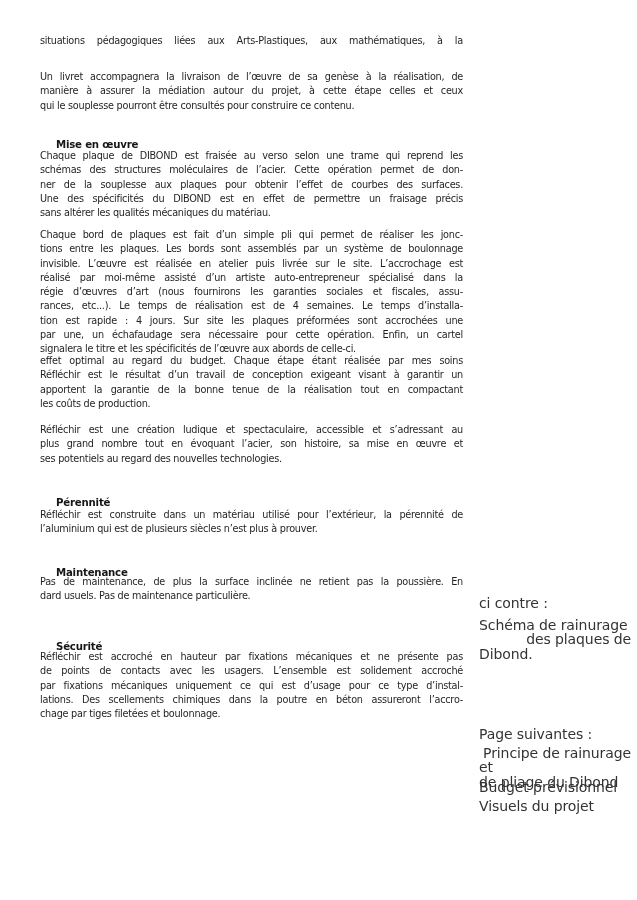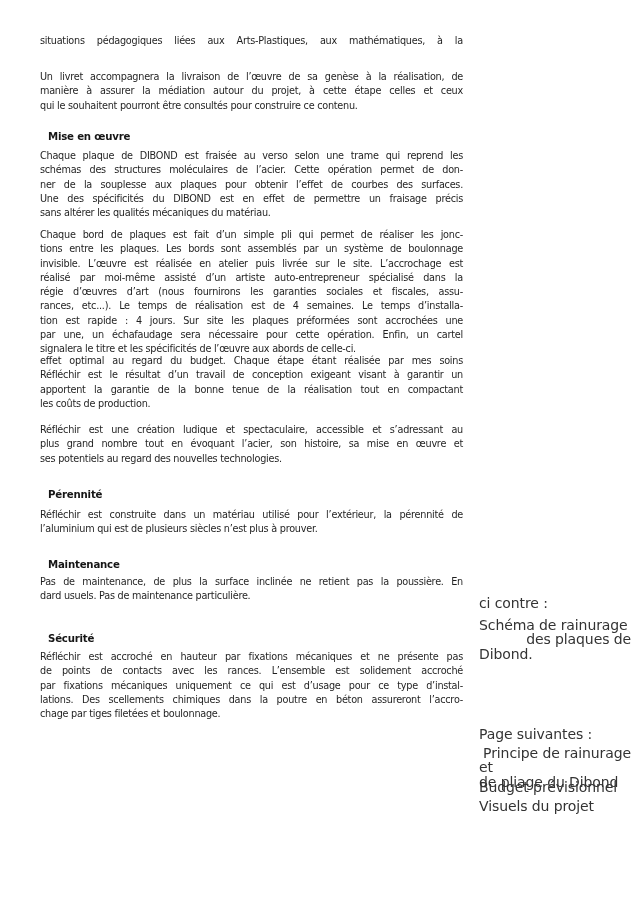--- a/index.html
+++ b/index.html
@@ -30,21 +30,21 @@
   }
   .para .line {
     text-align: justify;
     text-align-last: justify;
     white-space: normal;
   }
   .para .line.last {
     text-align-last: left;
   }
   .hd {
-    margin: 8px;
+    margin: 16px;
     font-size: 10.2px;
     line-height: 14px;
     font-weight: bold;
     letter-spacing: -0.2px;
     color: #161616;
     text-align: left;
   }
   
   .side-block {
     position: absolute;
@@ -65,21 +65,21 @@
 
 <div class="page">
 
   <section>
     <div class="block para" style="top:34px">
         <div class="line">situations pédagogiques liées aux Arts-Plastiques, aux mathématiques, à la</div>
       </div>
     <div class="block para" style="top:70px">
         <div class="line">Un livret accompagnera la livraison de l’œuvre de sa genèse à la réalisation, de</div>
         <div class="line">manière à assurer la médiation autour du projet, à cette étape celles et ceux</div>
-        <div class="line last">qui le souhaitent pourront être consultés pour construire ce contenu.</div>
+        <div class="line last">qui le souplesse pourront être consultés pour construire ce contenu.</div>
       </div>
 
     <h2 class="block hd" style="top:122px">Mise en œuvre</h2>
 
     <div class="block para" style="top:149px">
         <div class="line">Chaque plaque de DIBOND est fraisée au verso selon une trame qui reprend les</div>
         <div class="line">schémas des structures moléculaires de l’acier. Cette opération permet de don-</div>
         <div class="line">ner de la souplesse aux plaques pour obtenir l’effet de courbes des surfaces.</div>
         <div class="line">Une des spécificités du DIBOND est en effet de permettre un fraisage précis</div>
         <div class="line last">sans altérer les qualités mécaniques du matériau.</div>
@@ -115,21 +115,21 @@
 
     <h2 class="block hd" style="top:550px">Maintenance</h2>
     <div class="block para" style="top:575px">
         <div class="line">Pas de maintenance, de plus la surface inclinée ne retient pas la poussière. En</div>
         <div class="line last">dard usuels. Pas de maintenance particulière.</div>
       </div>
 
     <h2 class="block hd" style="top:624px">Sécurité</h2>
     <div class="block para" style="top:650px">
         <div class="line">Réfléchir est accroché en hauteur par fixations mécaniques et ne présente pas</div>
-        <div class="line">de points de contacts avec les rances. L’ensemble est solidement accroché</div>
+        <div class="line">de points de contacts avec les usagers. L’ensemble est solidement accroché</div>
         <div class="line">par fixations mécaniques uniquement ce qui est d’usage pour ce type d’instal-</div>
         <div class="line">lations. Des scellements chimiques dans la poutre en béton assureront l’accro-</div>
         <div class="line last">chage par tiges filetées et boulonnage.</div>
       </div>
   </section>
 
   <aside>
     <div class="side-block" style="top:596px">ci contre :</div>
     <div class="side-block" style="top:618px">
         <div class="line">Schéma de rainurage</div>

